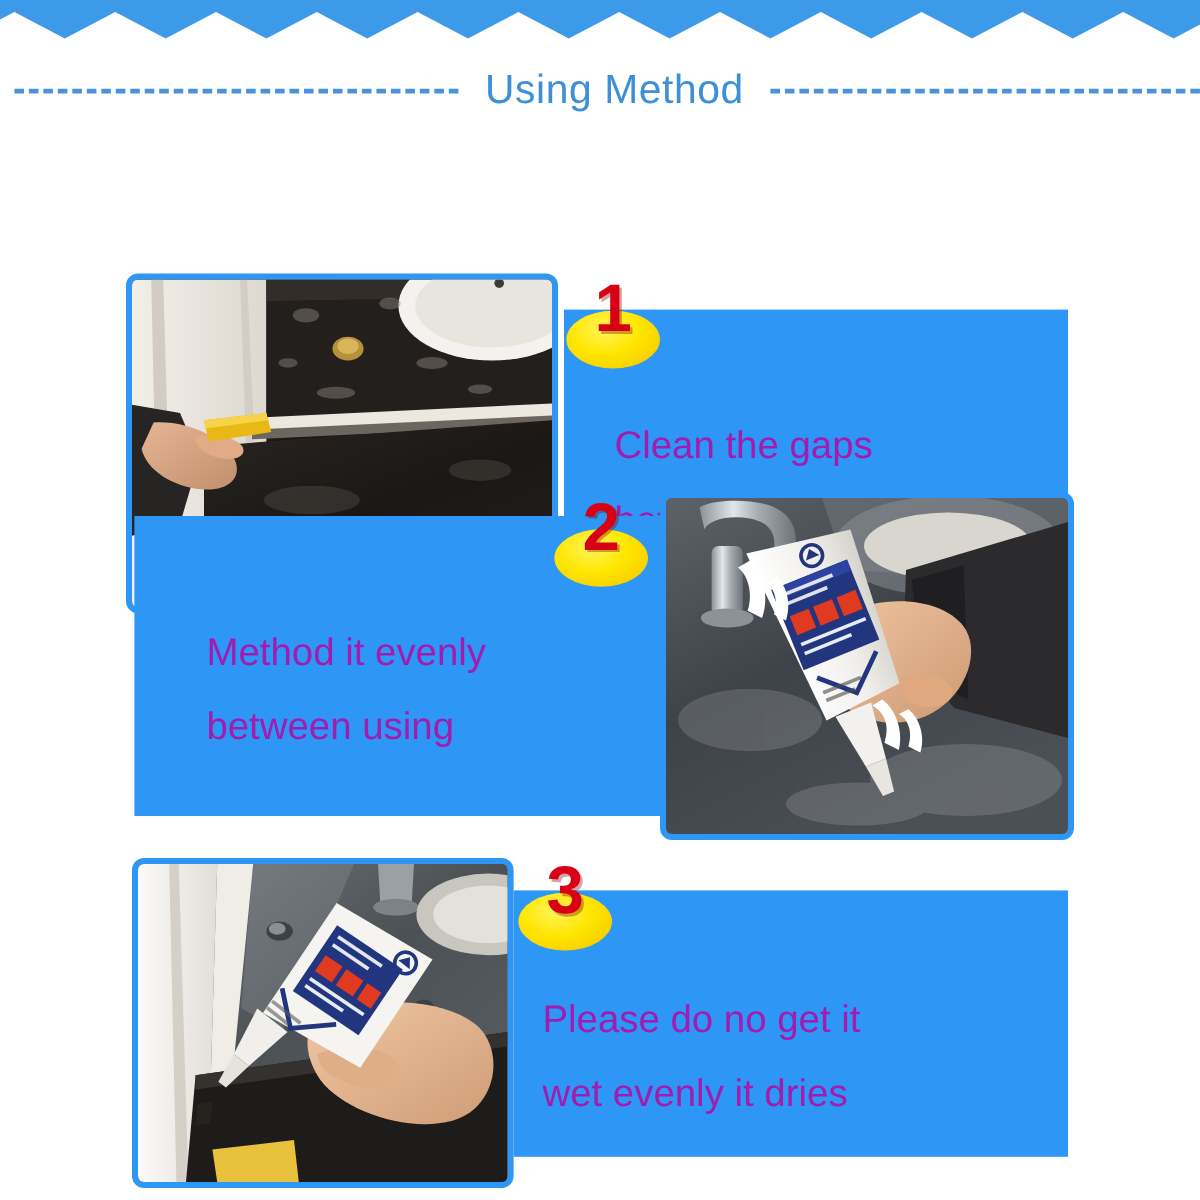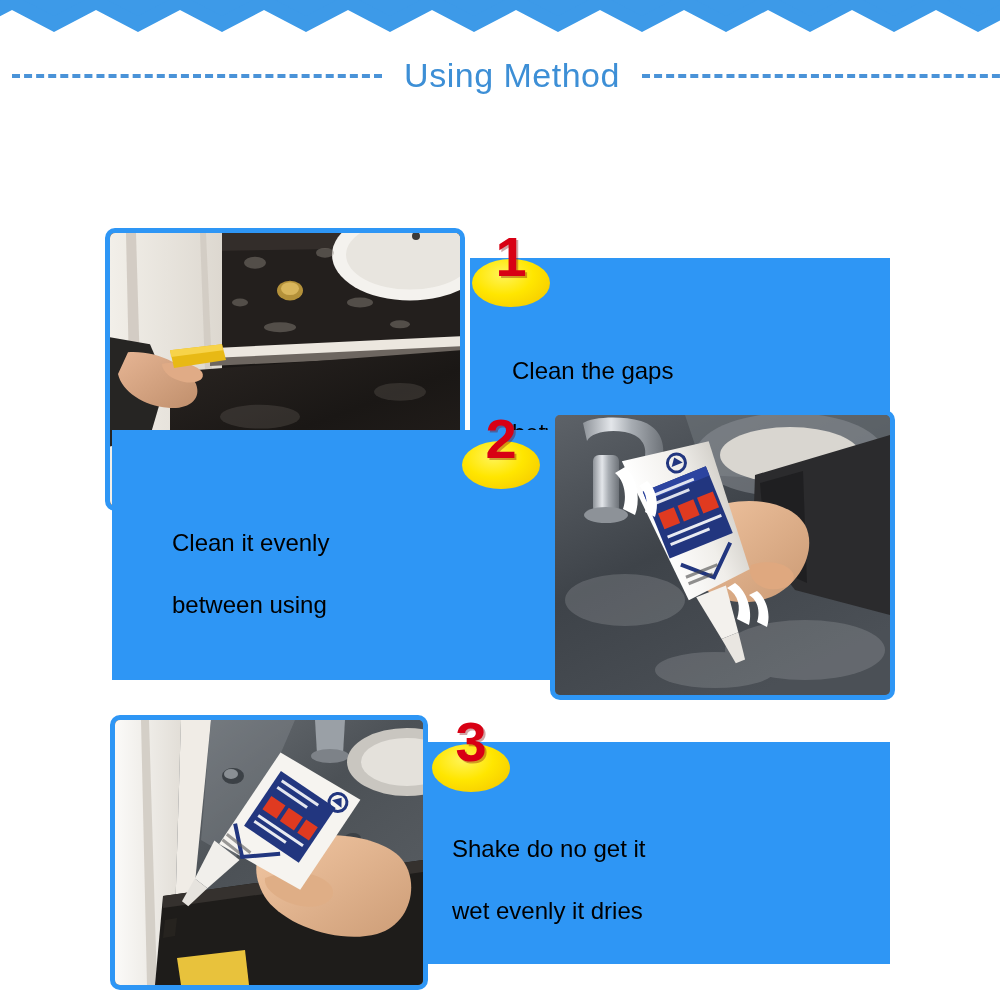--- a/index.html
+++ b/index.html
@@ -101,22 +101,22 @@
     font-size: 56px;
     font-weight: bold;
     color: #d80014;
     line-height: 1;
     text-shadow: 2px 2px 0 rgba(120,0,0,0.35);
   }
 
   
   .caption {
     position: absolute;
-    color: #000000;
-    font-size: 24px;
+    color: #a21caf;
+    font-size: 32px;
     line-height: 62px;
     white-space: nowrap;
   }
 
   
   #step1 { left: 0; top: 110px; width: 1000px; height: 300px; }
   #step1 .panel      { left: 470px; top: 148px; width: 420px; height: 245px; }
   #step1 .photo-frame{ left: 105px; top: 118px; width: 360px; height: 283px; }
   #step1 .badge      { left: 472px; top: 123px; }
   #step1 .caption    { left: 512px; top: 230px; }
@@ -346,21 +346,21 @@
       </svg>
     </div>
   </div>
 
   <div class="badge">
     <div class="disc"></div>
     <div class="num">2</div>
   </div>
 
   <div class="caption">
-    <div>Clean it evenly</div>
+    <div>Method it evenly</div>
     <div>between using</div>
   </div>
 </div>
 
 <div class="step" id="step3">
 
   <div class="panel"></div>
 
   <div class="photo-frame">
     <div class="photo">
@@ -441,16 +441,16 @@
       </svg>
     </div>
   </div>
 
   <div class="badge">
     <div class="disc"></div>
     <div class="num">3</div>
   </div>
 
   <div class="caption">
-    <div>Shake do no get it</div>
+    <div>Please do no get it</div>
     <div>wet evenly it dries</div>
   </div>
 </div>
 
 </body></html>

